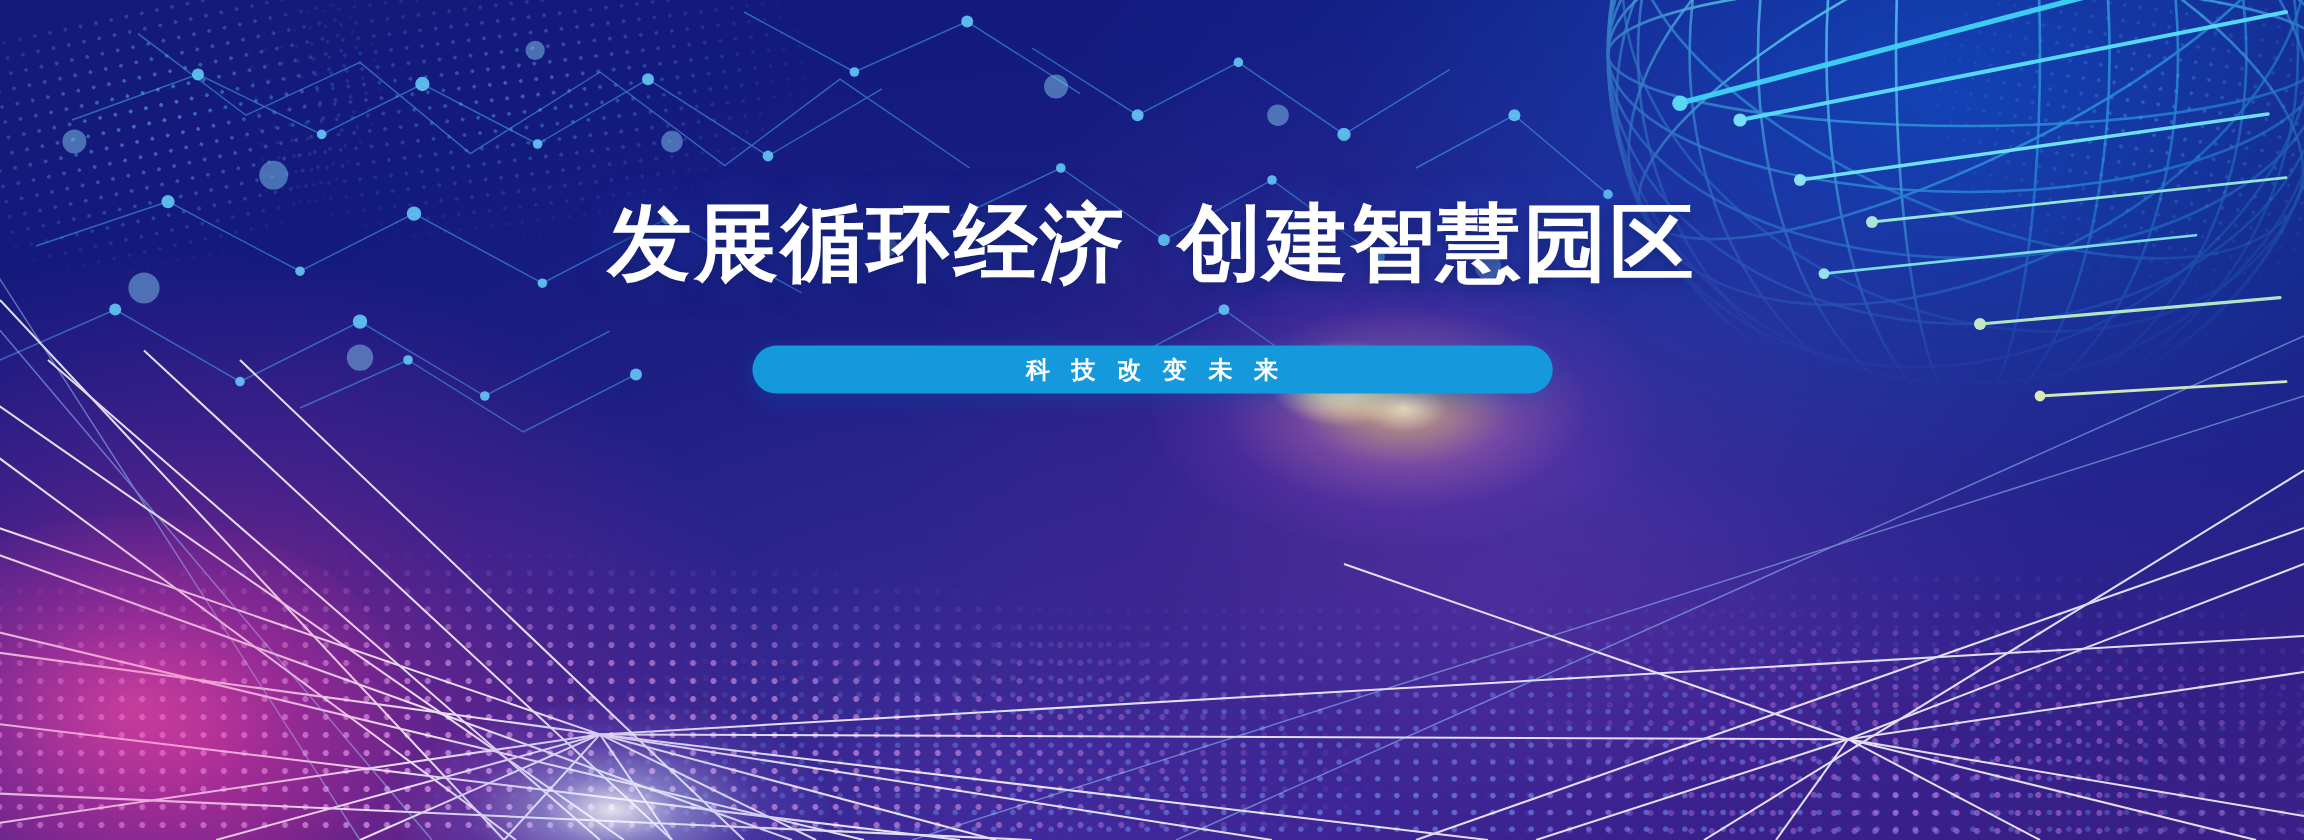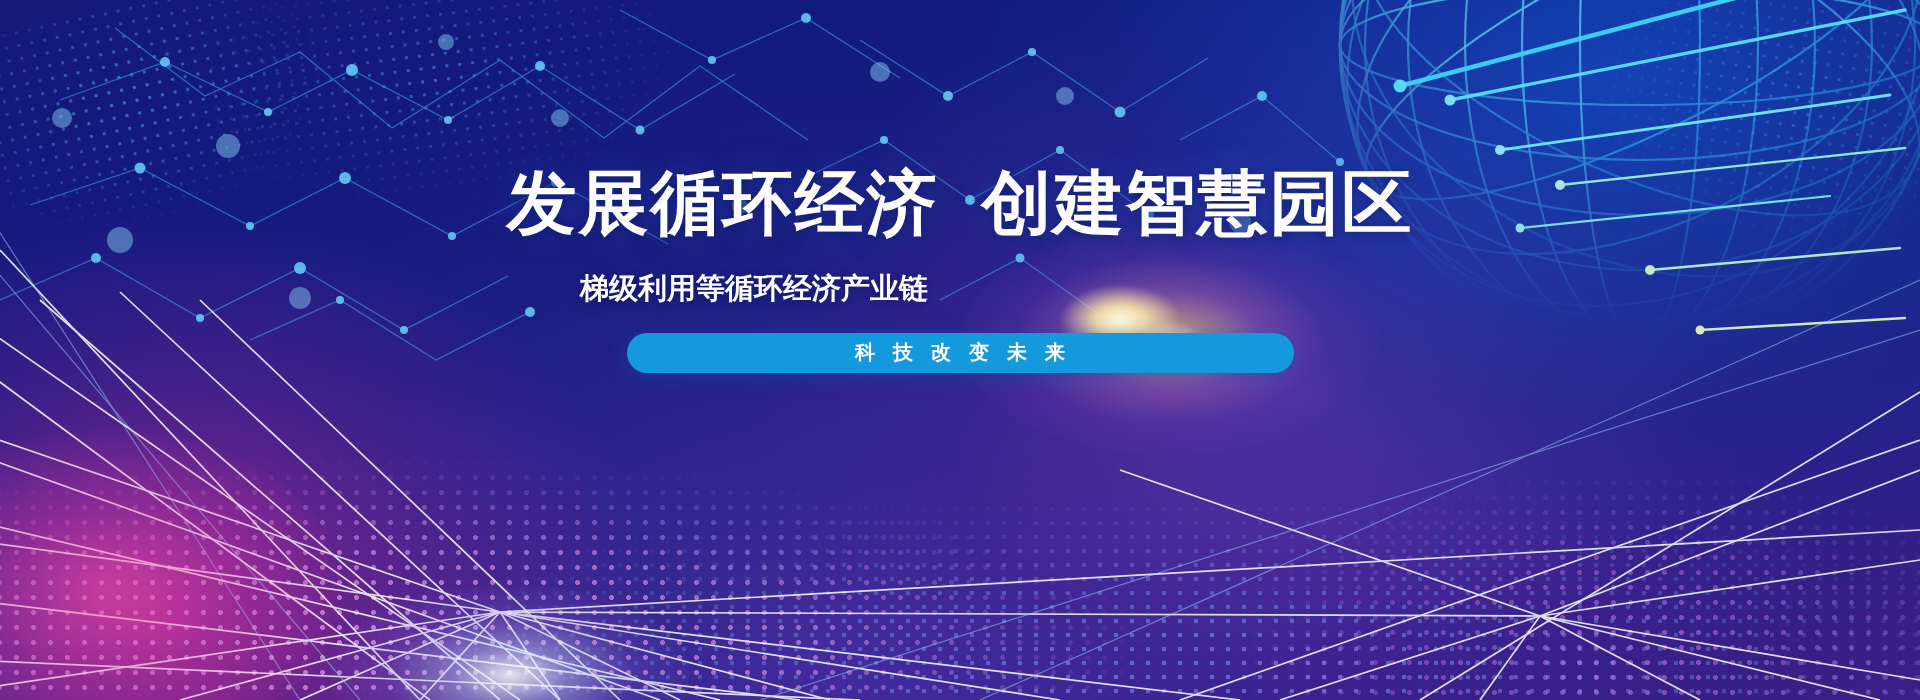--- a/index.html
+++ b/index.html
@@ -323,19 +323,18 @@
 
   <div class="glow" id="glow-pink"></div>
   <div class="glow" id="glow-sun"></div>
   <div class="glow" id="glow-sun-core"></div>
   <div class="glow" id="glow-bottom"></div>
 
   <div id="content">
     <h1 id="headline">发展循环经济  创建智慧园区</h1>
 
     <div id="subtitle">
-      <div>梯级利用等循环经济产业链</div>
     </div>
 
     <button id="cta-button">科技改变未来</button>
   </div>
 
 </div>
 
 </body></html>

